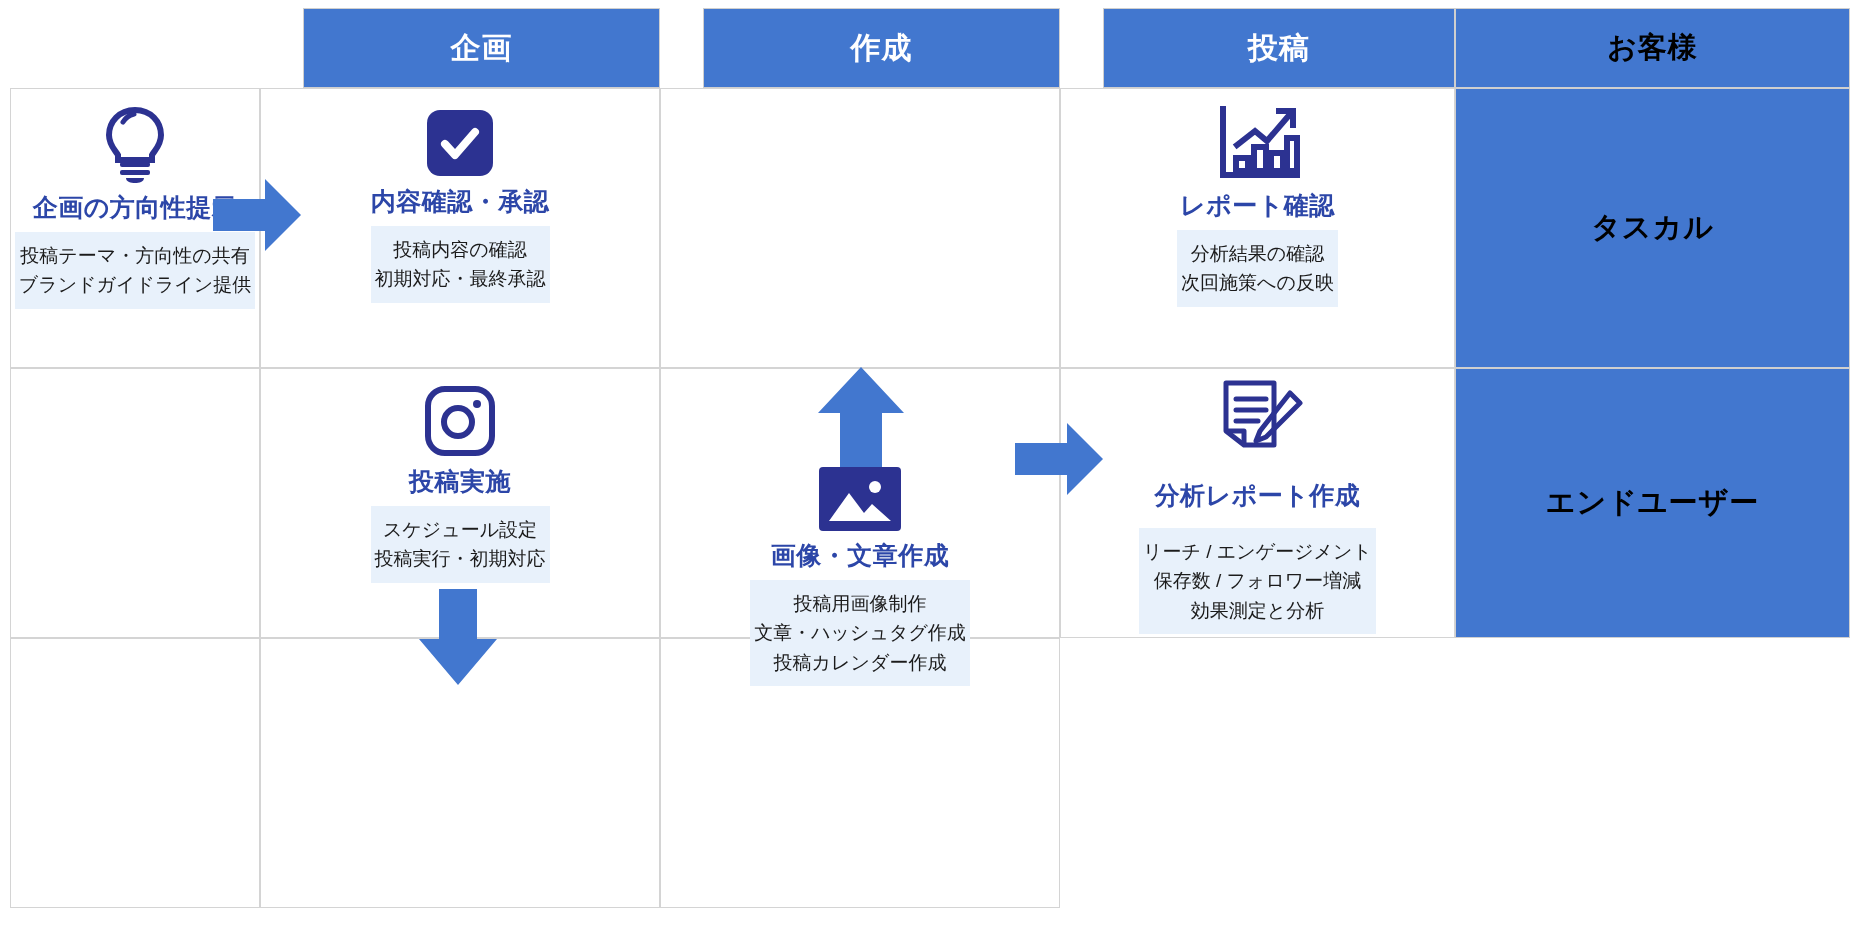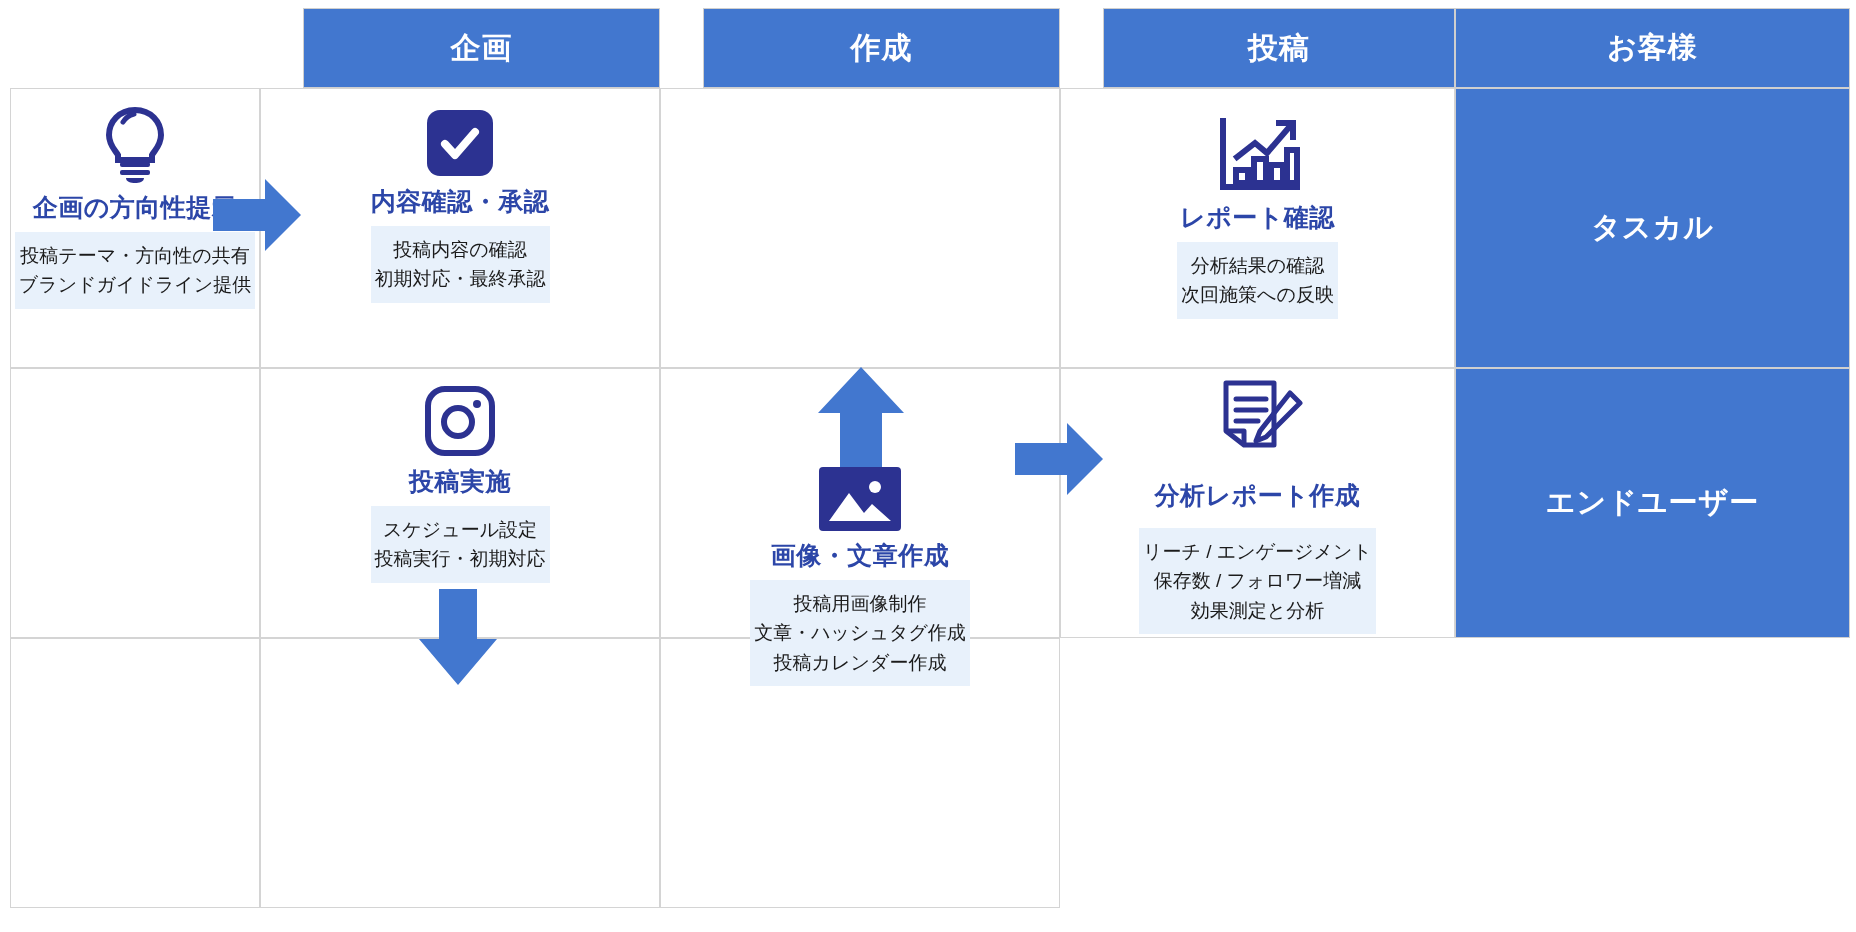--- a/index.html
+++ b/index.html
@@ -32,21 +32,21 @@
     font-weight: bold;
     display: flex;
     align-items: center;
     justify-content: center;
     border: 1px solid #cfcfcf;
     letter-spacing: 1px;
     margin-left: 43px;
   }
   .rowhead {
     background: #4277cf;
-    color: #ffffff;
+    color: #000000;
     font-size: 29px;
     font-weight: bold;
     display: flex;
     align-items: center;
     justify-content: center;
     border: 1px solid #cfcfcf;
     letter-spacing: 1px;
   }
   .cell {
     border: 1px solid #d4d4d4;
@@ -144,21 +144,21 @@
         </span>
         <span class="title">内容確認・承認</span>
         <span class="detail">投稿内容の確認
 初期対応・最終承認</span>
       </div>
     </div>
 
     <div class="cell"></div>
 
     <div class="cell">
-      <div class="node" style="top:28px;">
+      <div class="node" style="top:16px;">
         <span class="icon">
           <svg width="86" height="76" viewBox="0 0 86 76">
             <g fill="none" stroke="#2c3291" stroke-width="6" stroke-linecap="square">
               <path d="M8 4 L8 70 L82 70"></path>
               <path d="M22 40 L40 26 L52 36 L76 8"></path>
               <path d="M64 6 L78 6 L78 20" stroke-width="6" stroke-linejoin="miter"></path>
             </g>
             <g fill="none" stroke="#2c3291" stroke-width="6">
               <rect x="21" y="53" width="12" height="13"></rect>
               <rect x="39" y="42" width="12" height="24"></rect>

